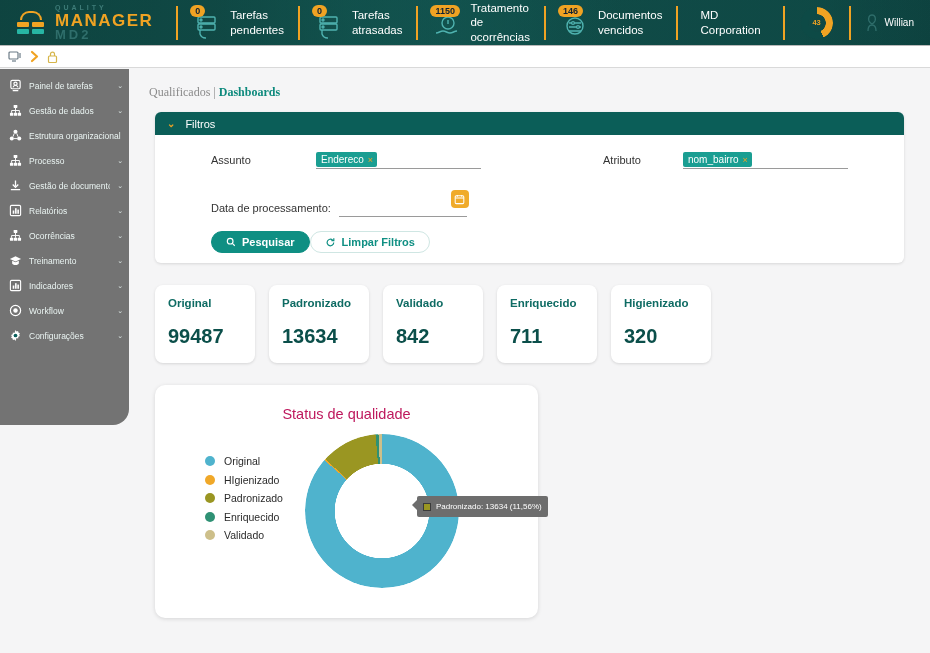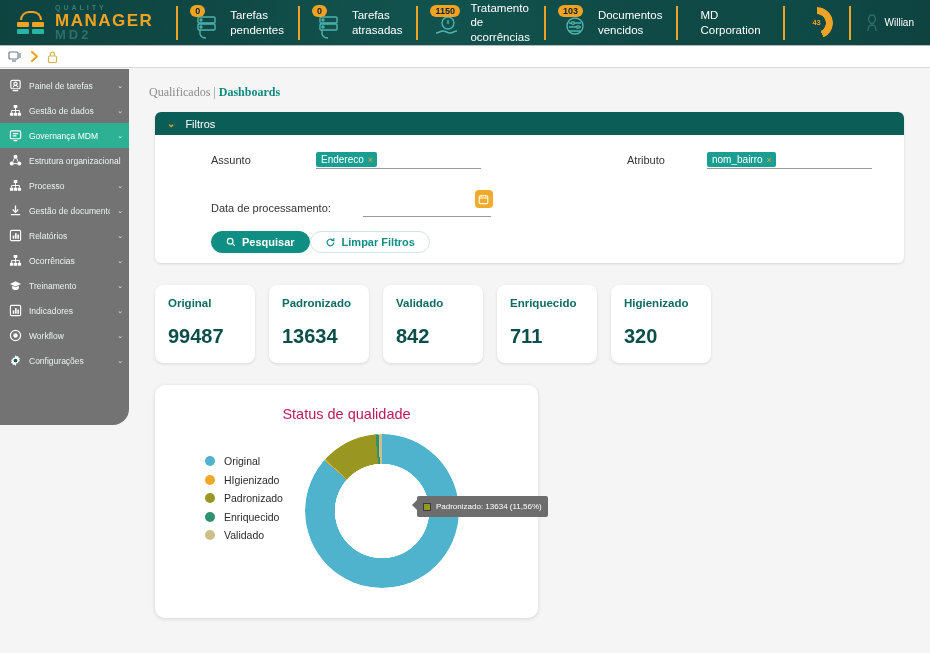--- a/index.html
+++ b/index.html
@@ -106,21 +106,21 @@
     border-radius:6px; box-shadow:0 1px 3px rgba(0,0,0,.12);
     overflow:hidden;
   }
   .filters-head{
     background:#0b5e58; color:#fff; height:23px;
     display:flex; align-items:center; gap:10px; padding-left:12px;
     font-size:11px;
   }
   .filters-chev{ color:#f0a323; font-size:10px; font-weight:bold; }
   .filters-body{ padding:16px 0 10px 0; }
-  .frow{ display:flex; align-items:center;gap:24px; }
+  .frow{ display:flex; align-items:center; }
   .fgroup{ display:flex; align-items:center; }
   .flabel{ font-size:11px; color:#333; }
   .funder{
     border-bottom:1px solid #9a9a9a; height:18px; position:relative;
     display:flex; align-items:center;
   }
   .chip{
     background:#1a9e92; color:#fff; font-size:10px;
     padding:2px 4px 2px 5px; border-radius:2px;
     display:inline-flex; align-items:center; gap:4px; white-space:nowrap;
@@ -253,21 +253,21 @@
         </g>
           </svg>
       </div>
       <div class="hdr-label">Tratamento de
 ocorrências</div>
     </div>
     <div class="hdr-sep"></div>
 
     <div class="hdr-item">
       <div class="hdr-icon-box">
-        <span class="hdr-badge">103</span>
+        <span class="hdr-badge">146</span>
         <svg width="30" height="32" viewBox="0 0 30 32">
             <g fill="none" stroke="#4fb3b0" stroke-width="1.4">
           <circle cx="15" cy="19" r="8"></circle>
               <path d="M9 16h12M9 20h12M9 24h12"></path>
           <circle cx="13" cy="16" r="1.4" fill="#0b3330"></circle>
               <circle cx="18" cy="20" r="1.4" fill="#0b3330"></circle>
         </g>
           </svg>
       </div>
       <div class="hdr-label">Documentos
@@ -347,33 +347,20 @@
           </g>
           <g stroke="#fff" stroke-width="1" fill="none">
             <path d="M7 4.2v2.6M2.8 9.5V7h8.4v2.5M7 7v2.5"></path>
           </g>
         </svg>
     </span>
     <span class="side-label">Gestão de dados</span>
     <span class="side-chev">⌄</span>
   </div>
 
-  <div class="side-item active">
-    <span class="side-ico">
-      <svg width="13" height="13" viewBox="0 0 14 14">
-          <g fill="none" stroke="#fff" stroke-width="1.3">
-            <rect x="1.5" y="2" width="11" height="8.5" rx="1.3"></rect>
-            <path d="M4 5h6M4 7.3h4"></path>
-            <path d="M5 12.5h4"></path>
-          </g>
-        </svg>
-    </span>
-    <span class="side-label">Governança MDM</span>
-    <span class="side-chev">⌄</span>
-  </div>
 
   <div class="side-item">
     <span class="side-ico">
       <svg width="13" height="13" viewBox="0 0 14 14">
           <g fill="#fff">
             <circle cx="7" cy="3" r="2.2"></circle>
             <circle cx="3" cy="10.3" r="2.2"></circle>
             <circle cx="11" cy="10.3" r="2.2"></circle>
           </g>
           <g stroke="#fff" stroke-width="1" fill="none">

